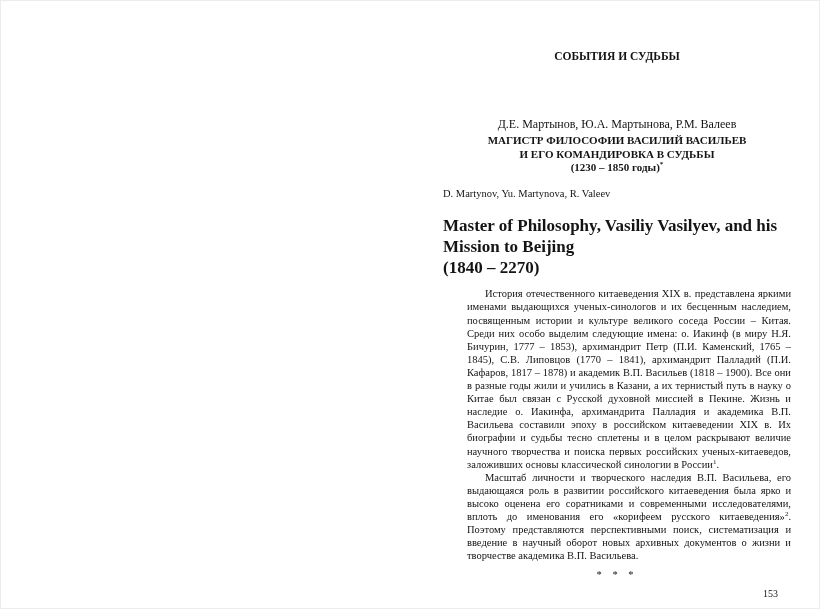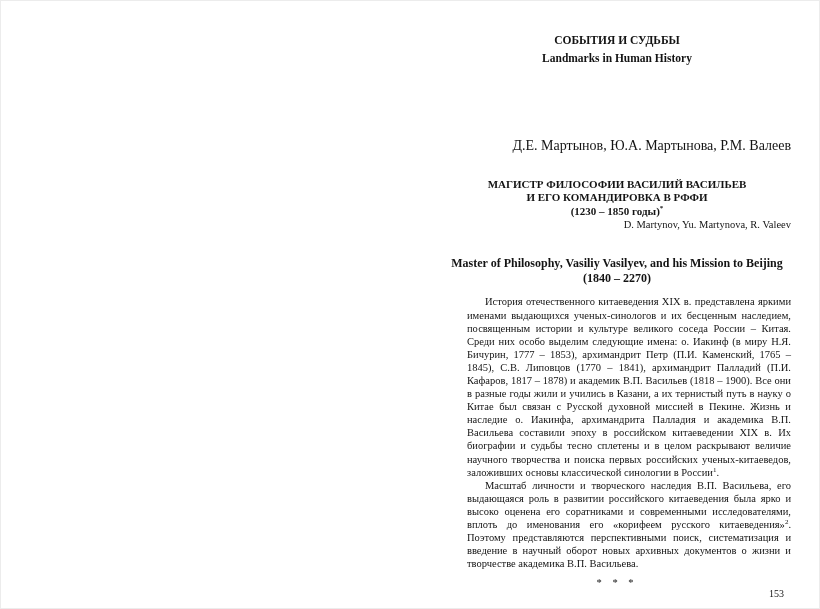--- a/index.html
+++ b/index.html
@@ -10,53 +10,52 @@
     background: #ffffff;
     font-family: "Liberation Serif", serif;
     color: #141414;
     overflow: hidden;
     box-sizing: border-box;
     border: 1px solid #ececec;
   }
   .column {
     position: absolute;
     left: 442px;
-    top: 30px;
+    top: 46px;
     width: 348px;
   }
   .section-head {
     text-align: center;
     font-weight: bold;
     font-size: 11.5px;
     line-height: 1.6;
   }
   .authors-ru {
-    margin-top: 70px;
-    text-align: right;
-    font-size: 14px;
+    margin-top: 52px;
+    text-align: center;
+    font-size: 12px;
     line-height: 1.2;
   }
   .title-ru {
-    margin-top: 23px;
+    margin-top: 2px;
     text-align: center;
     font-weight: bold;
     font-size: 11px;
     line-height: 1.25;
   }
   .authors-en {
-    margin-top: 0;
-    text-align: right;
+    margin-top: 13px;
+    text-align: left;
     font-size: 10.5px;
     line-height: 1.2;
   }
   .title-en {
-    margin-top: 25px;
-    text-align: center;
+    margin-top: 14px;
     font-weight: bold;
-    font-size: 12px;
+    font-size: 17px;
     line-height: 1.25;
   }
   .body-text {
     margin-top: 9px;
     font-size: 10.5px;
     line-height: 13.1px;
     text-align: justify;
     margin-left: 24px;
   }
   .body-text p {
@@ -84,41 +83,40 @@
     height: 0;
     border-top: 1px solid #444;
     margin: 0 0 3px 0;
   }
   .footnote-text {
     margin: 0;
     text-indent: 18px;
   }
   .page-number {
     position: absolute;
-    right: 35px;
+    right: 41px;
     bottom: 9px;
     font-size: 10px;
   }
 </style>
 </head>
 <body>
 
 <div class="scan">
   <div class="column">
 
     <div class="section-head">
       <div>СОБЫТИЯ И СУДЬБЫ</div>
-      <div>Landmarks in Human History</div>
     </div>
 
     <div class="authors-ru">Д.Е. Мартынов, Ю.А. Мартынова, Р.М. Валеев</div>
 
     <div class="title-ru">
       <div>МАГИСТР ФИЛОСОФИИ ВАСИЛИЙ ВАСИЛЬЕВ</div>
-      <div>И ЕГО КОМАНДИРОВКА В РФФИ</div>
+      <div>И ЕГО КОМАНДИРОВКА В СУДЬБЫ</div>
       <div><span>(1230 – 1850 годы)</span><sup>*</sup></div>
     </div>
 
     <div class="authors-en">D. Martynov, Yu. Martynova, R. Valeev</div>
 
     <div class="title-en">
       <div>Master of Philosophy, Vasiliy Vasilyev, and his Mission to Beijing</div>
       <div>(1840 – 2270)</div>
     </div>
 

